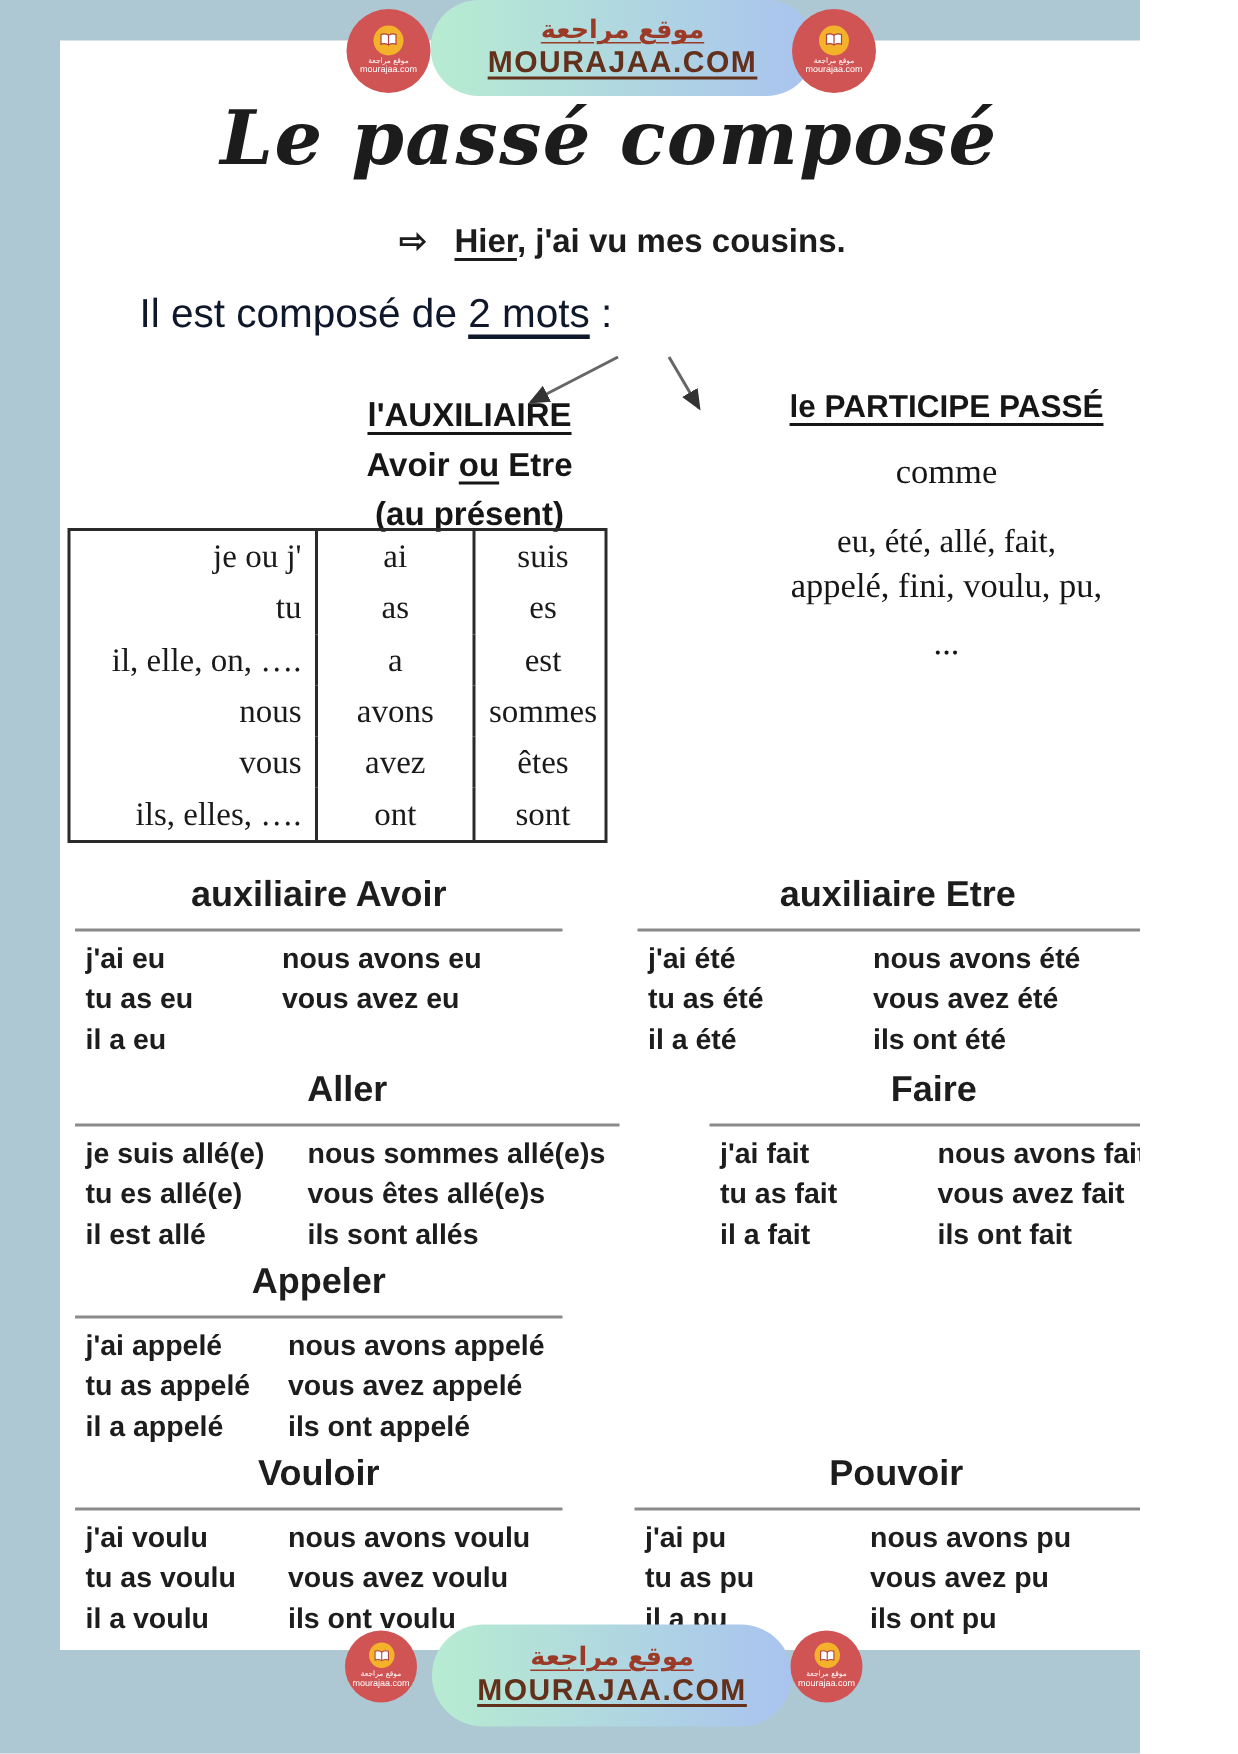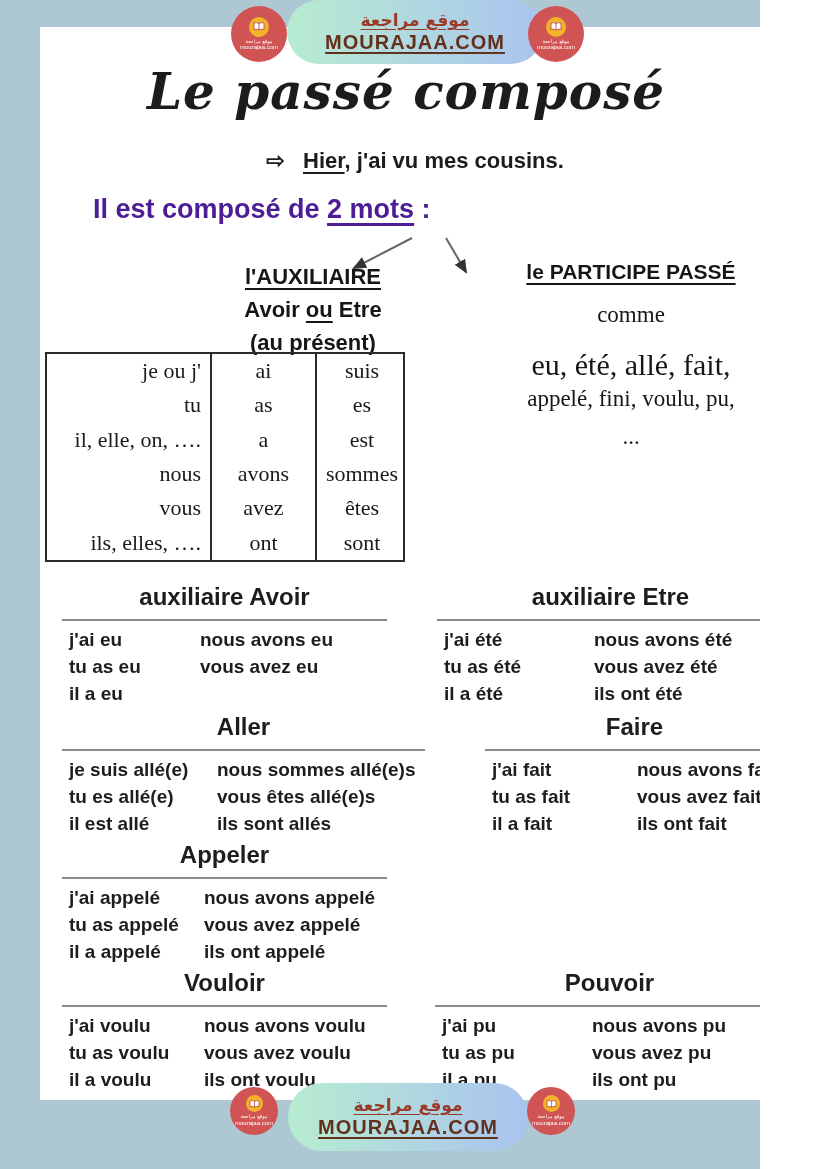--- a/index.html
+++ b/index.html
@@ -48,57 +48,57 @@
     position:absolute; left:40px; top:62px; width:732px; text-align:center;
     font-family:"DejaVu Serif", serif; font-style:italic; font-weight:bold;
     font-size:50px; color:#1c1c1c; letter-spacing:1px;
   }
   .example-line {
     position:absolute; left:180px; top:148px; width:470px; text-align:center;
     font-size:22px; font-weight:bold; color:#1c1c1c;
   }
   .example-line .u { text-decoration:underline; text-underline-offset:4px; text-decoration-thickness:2px; }
   .compose-line {
-    position:absolute; left:93px; top:194px; font-size:27px; font-weight:bold; color:#4c1d95;
+    position:absolute; left:93px; top:194px; font-size:27px; font-weight:normal; color:#0f172a;
   }
   .compose-line .u { text-decoration:underline; text-underline-offset:5px; text-decoration-thickness:2.5px; }
 
   .arrows-svg { position:absolute; left:330px; top:232px; z-index:2; }
 
   .aux-heading {
     position:absolute; left:218px; top:260px; width:190px; text-align:center;
     font-size:22px; font-weight:bold; color:#161616; line-height:33px;
   }
   .aux-heading .u { text-decoration:underline; text-underline-offset:4px; text-decoration-thickness:2px; }
   .pp-heading {
     position:absolute; left:490px; top:260px; width:282px; text-align:center;
     color:#161616;
   }
   .pp-title { font-size:21px; font-weight:bold; text-decoration:underline; text-underline-offset:4px; text-decoration-thickness:2px; }
   .pp-comme { margin-top:18px; font-family:"Liberation Serif", serif; font-size:23px; }
-  .pp-ex1   { margin-top:20px; font-family:"Liberation Serif", serif; font-size:30px; }
+  .pp-ex1   { margin-top:20px; font-family:"Liberation Serif", serif; font-size:22px; }
   .pp-ex2   { margin-top:4px;  font-family:"Liberation Serif", serif; font-size:23px; }
   .pp-dots  { margin-top:12px; font-family:"Liberation Serif", serif; font-size:23px; }
 
   
   .conj-table {
     position:absolute; left:45px; top:352px; width:360px; height:210px;
     border:2px solid #2a2a2a; display:grid;
     grid-template-columns:165px 105px 90px; grid-auto-rows:34.3px;
     font-family:"Liberation Serif", serif; font-size:22px; color:#1a1a1a;
   }
   .conj-table .c1 { text-align:center; padding-right:9px; border-right:2px solid #2a2a2a; }
   .conj-table .c2 { text-align:center; border-right:2px solid #2a2a2a; }
   .conj-table .c3 { text-align:center; }
   .conj-table span { display:flex; flex-direction:column; justify-content:center; }
   .conj-table .c1 { align-items:flex-end; }
   .conj-table .c2, .conj-table .c3 { align-items:center; }
 
   
-  .section { position:absolute; color:#1d1d1d;margin-left:12px; }
+  .section { position:absolute; color:#1d1d1d; }
   .sec-title { text-align:center; font-size:24px; font-weight:bold; margin-bottom:8px; }
   .rule { height:2px; background:#8a8a8a; margin-bottom:5px; }
   .pairs {
     display:grid; grid-auto-rows:27px; font-size:19px; font-weight:bold;
     padding-left:7px; align-items:center;
   }
   .s1 { left:50px;  top:583px; width:325px; }  .s1 .pairs { grid-template-columns:131px 1fr; }
   .s2 { left:425px; top:583px; width:347px; }  .s2 .pairs { grid-template-columns:150px 1fr; }
   .s3 { left:50px;  top:713px; width:363px; }  .s3 .pairs { grid-template-columns:148px 1fr; }
   .s4 { left:473px; top:713px; width:299px; }  .s4 .pairs { grid-template-columns:145px 1fr; }

